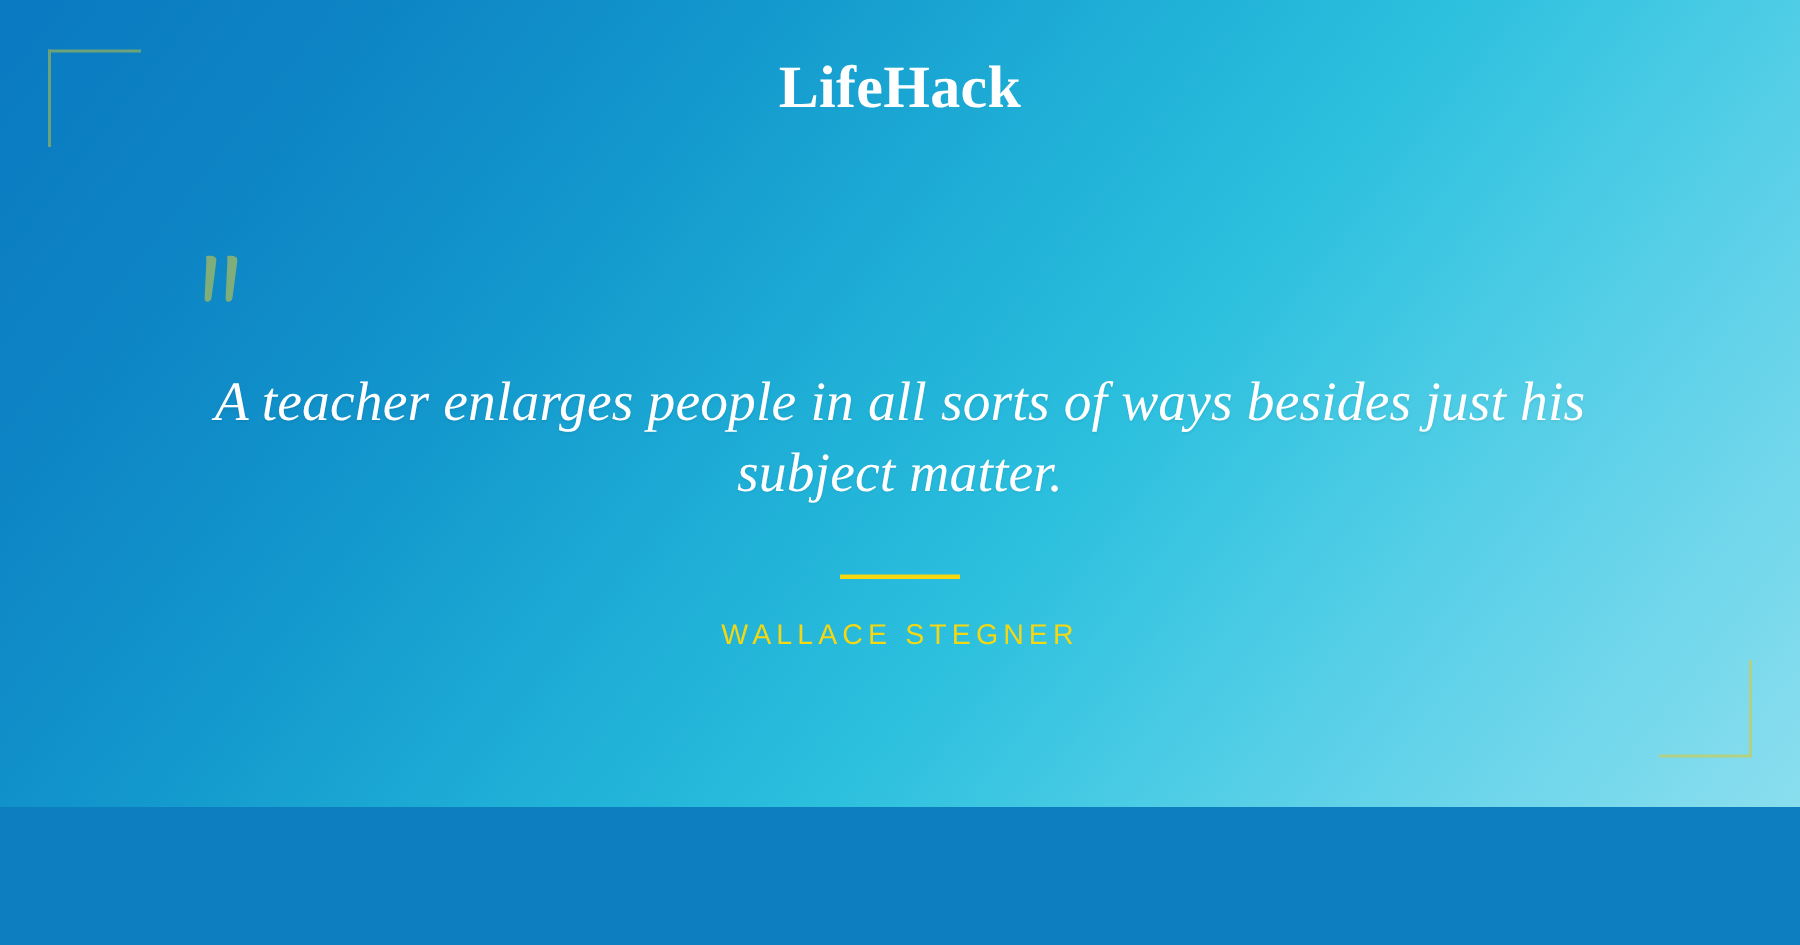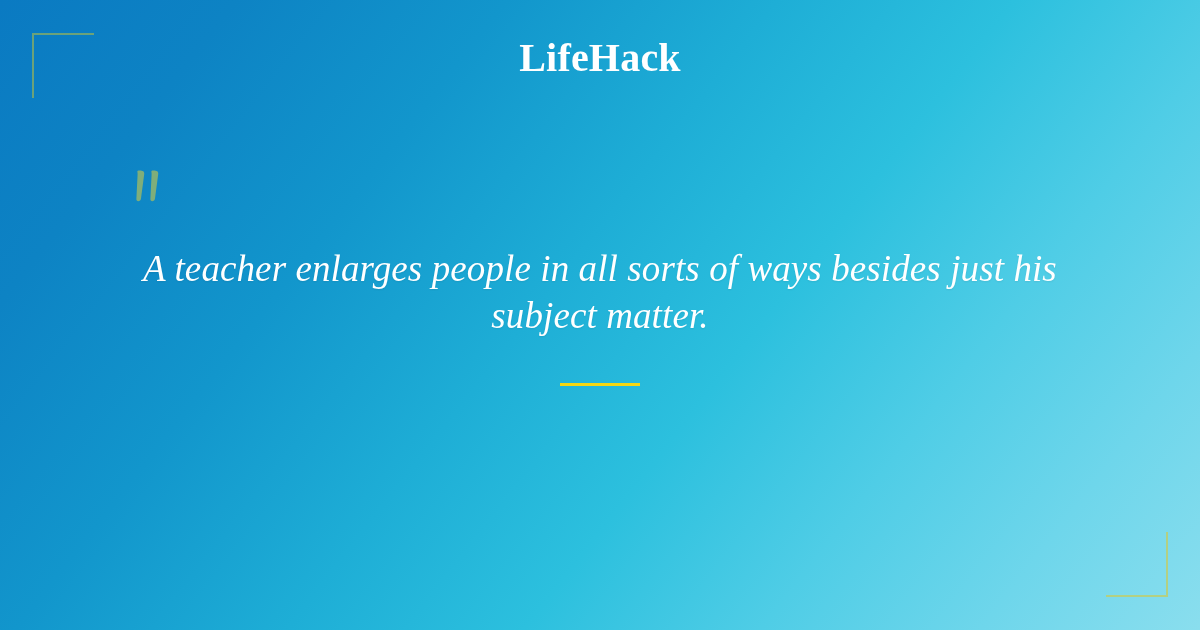--- a/index.html
+++ b/index.html
@@ -8,21 +8,21 @@
   html, body {
     width: 1200px;
     height: 630px;
     overflow: hidden;
     background: #0d7ec0;
   }
 
   .card {
     position: relative;
     width: 1200px;
-    height: 630px;
+    height: 538px;
     overflow: hidden;
     font-family: "Liberation Sans", sans-serif;
     
     background:
       linear-gradient(128deg,
         #0a7ac2 0%,
         #0d83c4 14%,
         #1296cc 30%,
         #1eaed6 46%,
         #2cc0de 60%,
@@ -155,14 +155,17 @@
                  C22.8 32.2 21.6 33.2 20.3 33.2 C19.0 33.2 18.2 32.2 18.4 30.5
                  L19.6 6.2 C19.8 3.4 18.2 2.5 21.5 2.5 Z" fill="#7fae7a"></path>
       </svg>
     </span>
 
     <div class="quote-text">A teacher enlarges people in all sorts of ways besides just his subject matter.</div>
   </div>
 
   <div class="attribution-divider"></div>
 
+  <div class="attribution">
+    <span class="attribution-name">Wallace Stegner</span>
+  </div>
 
 </div>
 
 </body></html>

